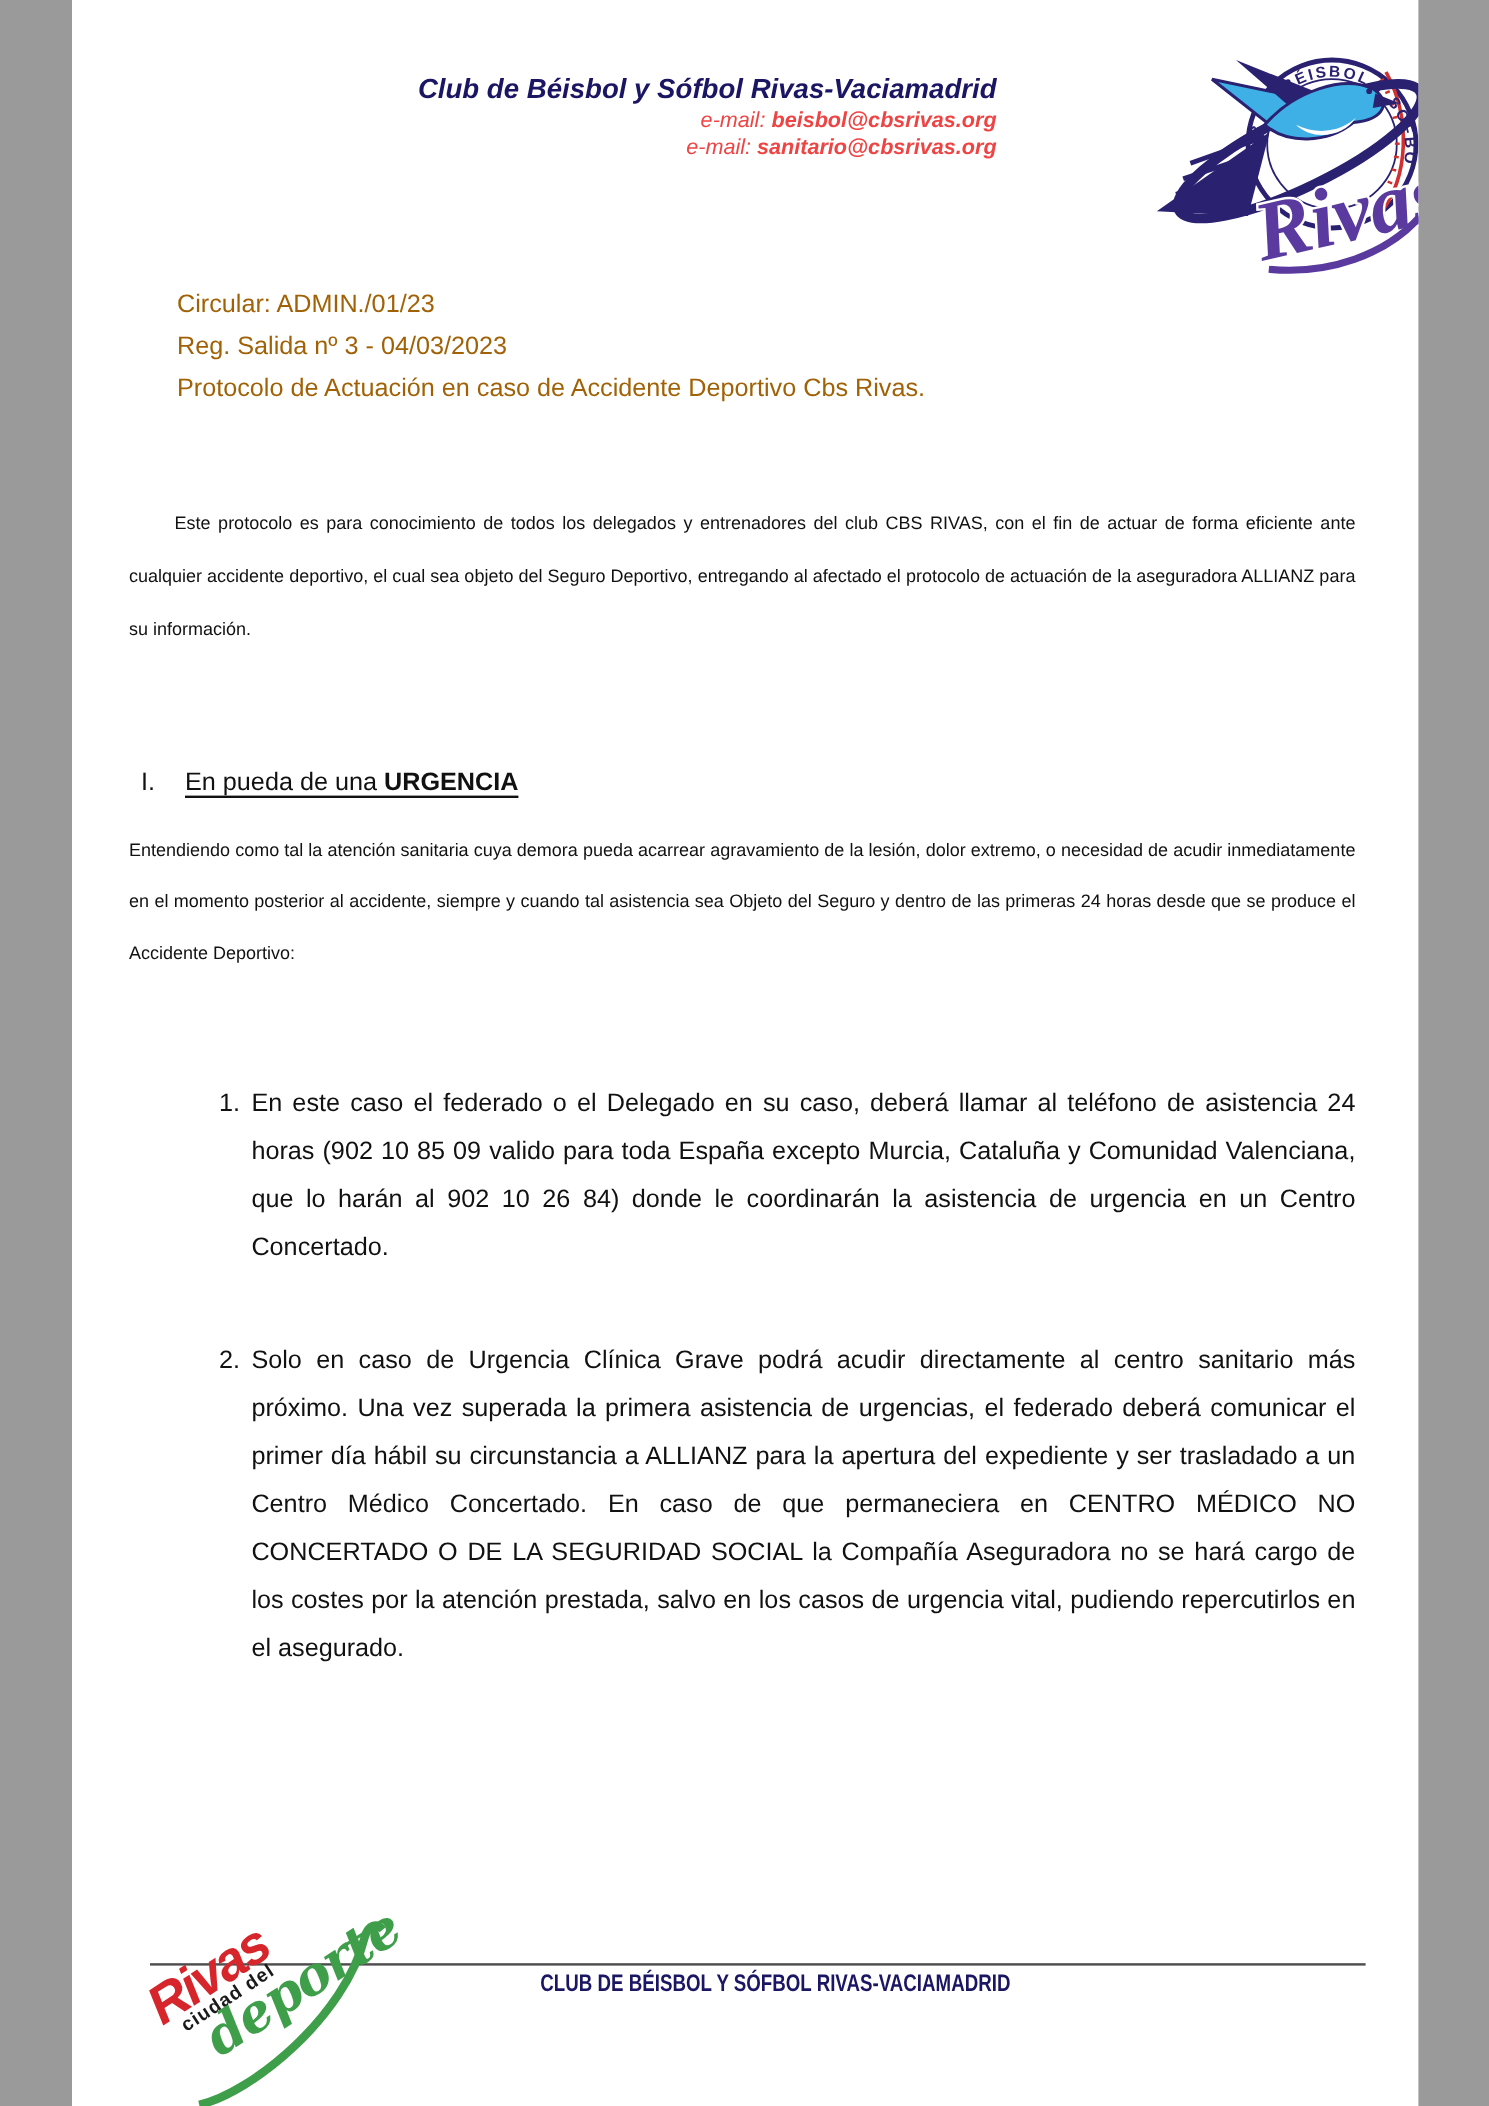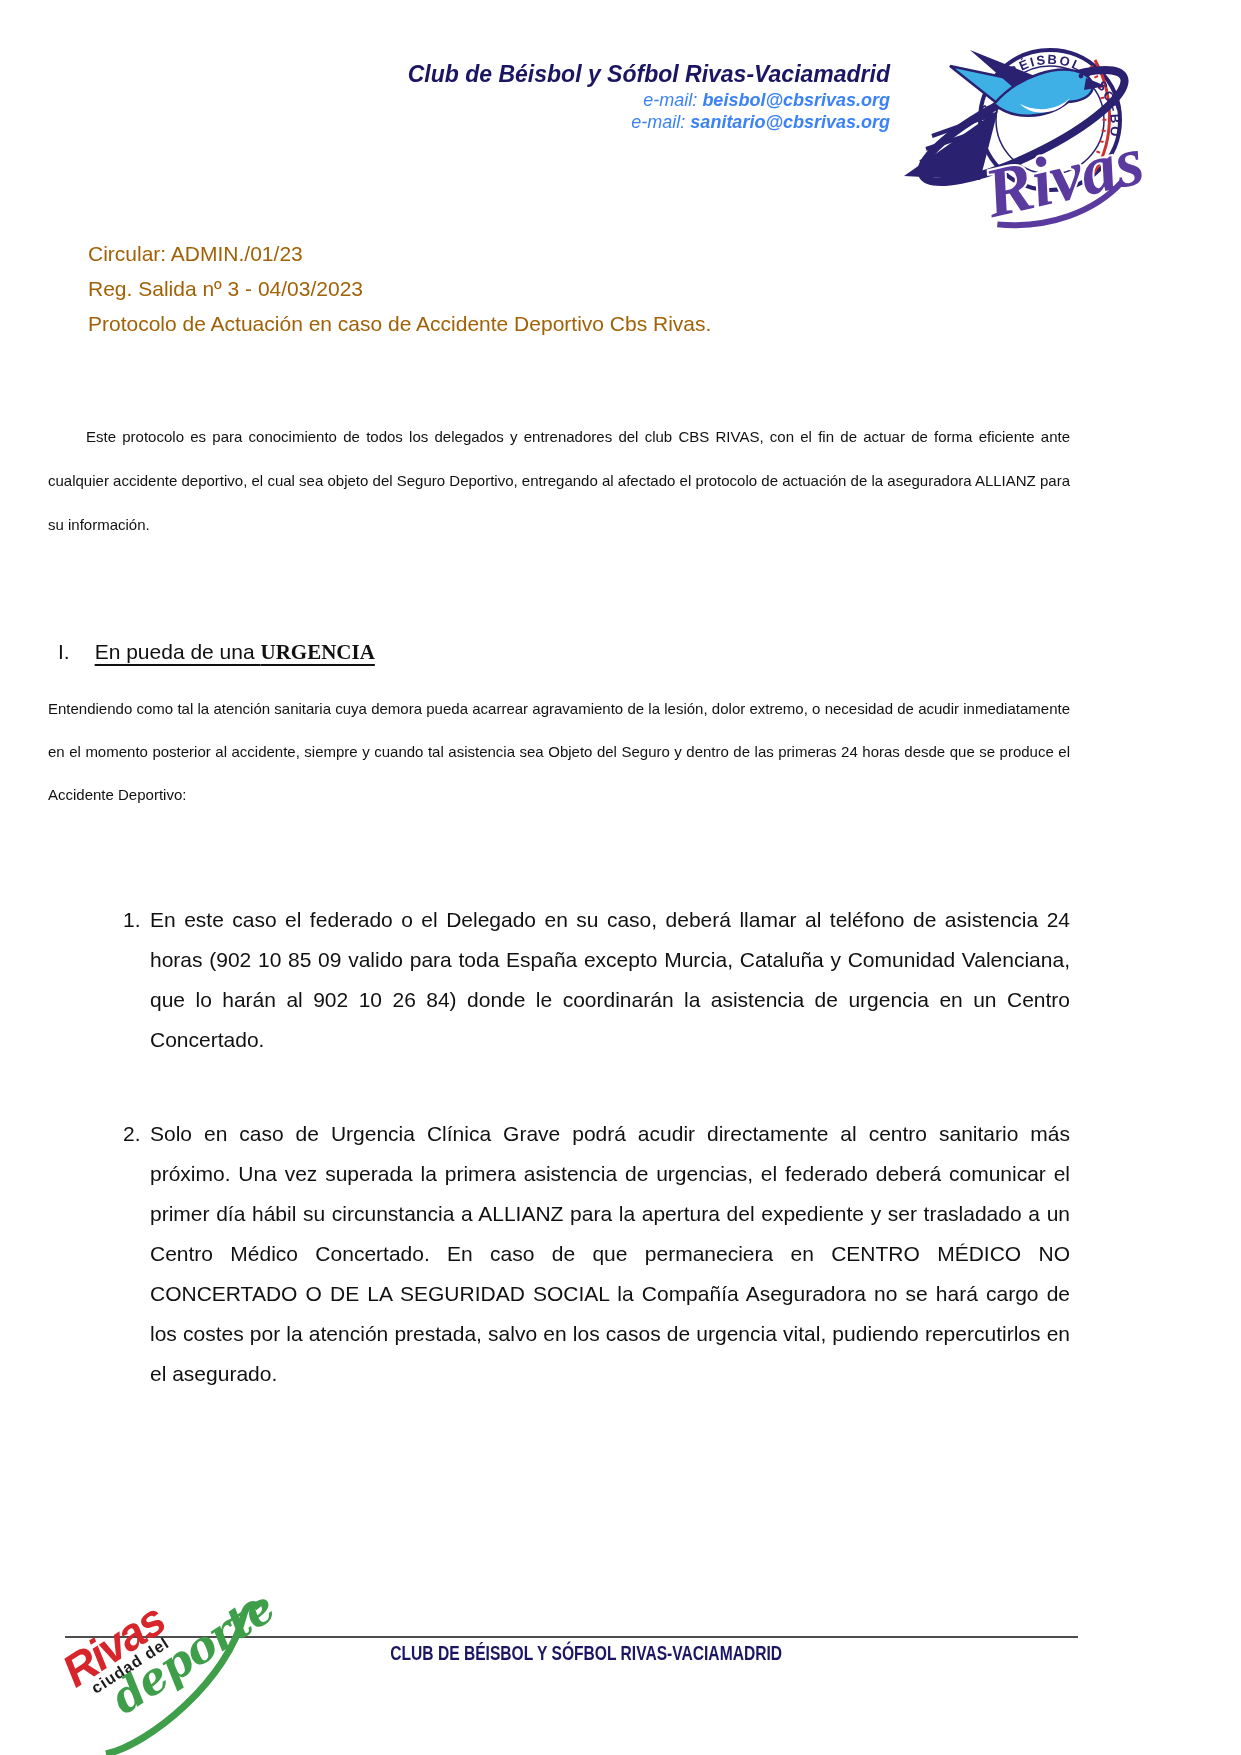--- a/index.html
+++ b/index.html
@@ -1,35 +1,35 @@
 <!DOCTYPE html>
 <html><head>
 <meta charset="utf-8">
 <style>
   * { margin:0; padding:0; box-sizing:border-box; }
   html,body { background:#9a9a9a; }
   .page {
-    position:relative; width:1241px; height:1755px; margin:0 auto;
+    position:relative; width:1122px; height:1755px; margin:0 auto;
     background:#ffffff; overflow:hidden;
     font-family:"Liberation Sans", sans-serif; color:#111111;
   }
 
   
   .hdr-text {
     position:absolute; top:60px; right:351px; width:560px;
     text-align:right; color:#1b1663;
   }
   .hdr-title {
     font-size:23px; font-weight:bold; font-style:italic; line-height:29px;
     color:#1b1663;
   }
   .hdr-url {
     font-size:18px; font-style:italic; line-height:22px; color:#e8262a;
   }
-  .hdr-mail { font-size:18px; line-height:22px; color:#3b82f6; }
+  .hdr-mail { font-size:18px; line-height:22px; color:#ef4444; }
   .hdr-mail .lbl { font-style:italic; }
   .hdr-mail .adr { font-style:italic; font-weight:bold; }
 
   .club-logo { position:absolute; left:898px; top:8px; }
 
   
   .circular {
     position:absolute; left:88px; top:236px;
     font-size:21px; line-height:35px; color:#a16207;
   }
@@ -44,21 +44,21 @@
 
   .sec-head {
     position:absolute; left:58px; top:638px;
     font-size:21px; line-height:28px; white-space:nowrap;
   }
   .sec-head .num { display:inline-block; }
   .sec-head .ttl {
     margin-left:25px; text-decoration:underline;
     text-decoration-thickness:2px; text-underline-offset:5px;
   }
-  .sec-head .ttl b { font-weight:bold;font-family:Liberation Serif, serif; }
+  .sec-head .ttl b { font-weight:bold; }
 
   .list-item {
     position:absolute; left:150px; width:920px;
     font-size:21px; line-height:40px; text-align:justify; color:#111;
   }
   .list-item .marker {
     position:absolute; left:-27px; top:0; width:27px; text-align:left;
   }
   .li-1 { top:900px; }
   .li-2 { top:1114px; }

